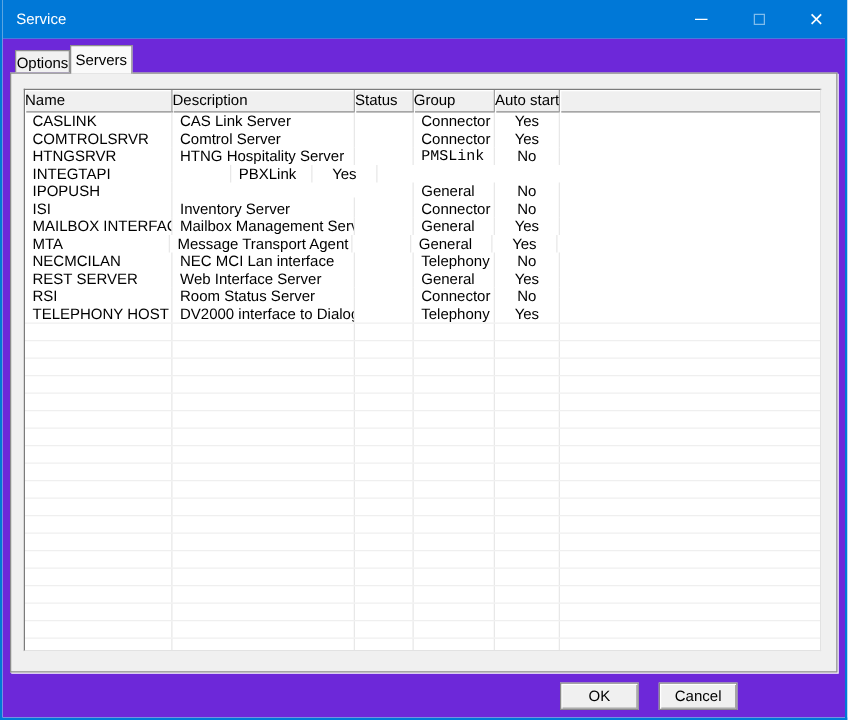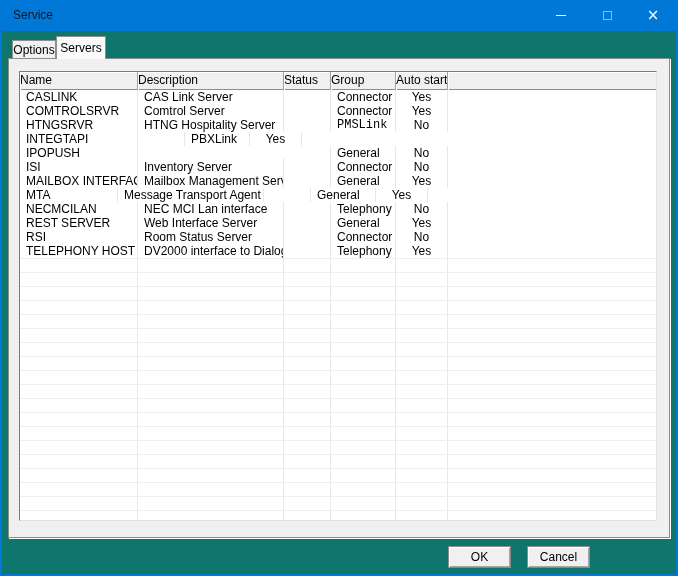--- a/index.html
+++ b/index.html
@@ -11,30 +11,30 @@
     border:2px solid #0078D7; border-top:none;
     background:#F0F0F0; overflow:hidden;
   }
 
   
   .titlebar {
     position:relative; height:31px; background:#0078D7; color:#fff;
   }
   .title-text {
     position:absolute; left:11px; top:0; height:31px; line-height:31px;
-    font-size:12px; color:#0f172a; white-space:nowrap;
+    font-size:12px; color:#ffffff; white-space:nowrap;
   }
   .caption-buttons { position:absolute; right:0; top:0; height:31px; display:flex; }
   .cap-btn { width:46px; height:31px; display:flex; align-items:center; justify-content:center; cursor:default; }
   .glyph-min { width:10px; height:1px; background:#fff; }
   .glyph-max { width:9px; height:9px; border:1px solid rgba(255,255,255,0.5); }
   .glyph-close { font-size:15px; line-height:15px; color:#fff; font-family:"DejaVu Sans",sans-serif; }
 
   
-  .client { position:relative; height:543px; background:#0f766e; }
+  .client { position:relative; height:543px; background:#6d28d9; }
 
   
   .tab {
     position:absolute; display:flex; align-items:center; justify-content:center;
     border:1px solid #8E8E8E; border-bottom:none; font-size:12px; white-space:nowrap;
   }
   .tab-options { left:10px; top:9px; width:44px; height:18px; background:#F1F1F1; z-index:1; }
   .tab-servers { left:54px; top:5px; width:50px; height:23px; background:#FAFAFA; z-index:3; }
 
   .tabpane {
@@ -171,21 +171,21 @@
           </div>
           <div class="lv-row data">
             <div class="cell" style="width: 118px;">MAILBOX INTERFACE</div>
             <div class="cell" style="width: 146px;">Mailbox Management Server</div>
             <div class="cell" style="width: 47px;"></div>
             <div class="cell" style="width: 65px;">General</div>
             <div class="cell center" style="width: 52px;">Yes</div>
             <div class="cell filler"></div>
           </div>
           <div class="lv-row data">
-            <div class="cell" style="width: 98px;">MTA</div>
+            <div class="cell" style="width: 116px;">MTA</div>
             <div class="cell" style="width: 146px;">Message Transport Agent</div>
             <div class="cell" style="width: 47px;"></div>
             <div class="cell" style="width: 65px;">General</div>
             <div class="cell center" style="width: 52px;">Yes</div>
             <div class="cell filler"></div>
           </div>
           <div class="lv-row data">
             <div class="cell" style="width: 118px;">NECMCILAN</div>
             <div class="cell" style="width: 146px;">NEC MCI Lan interface</div>
             <div class="cell" style="width: 47px;"></div>

